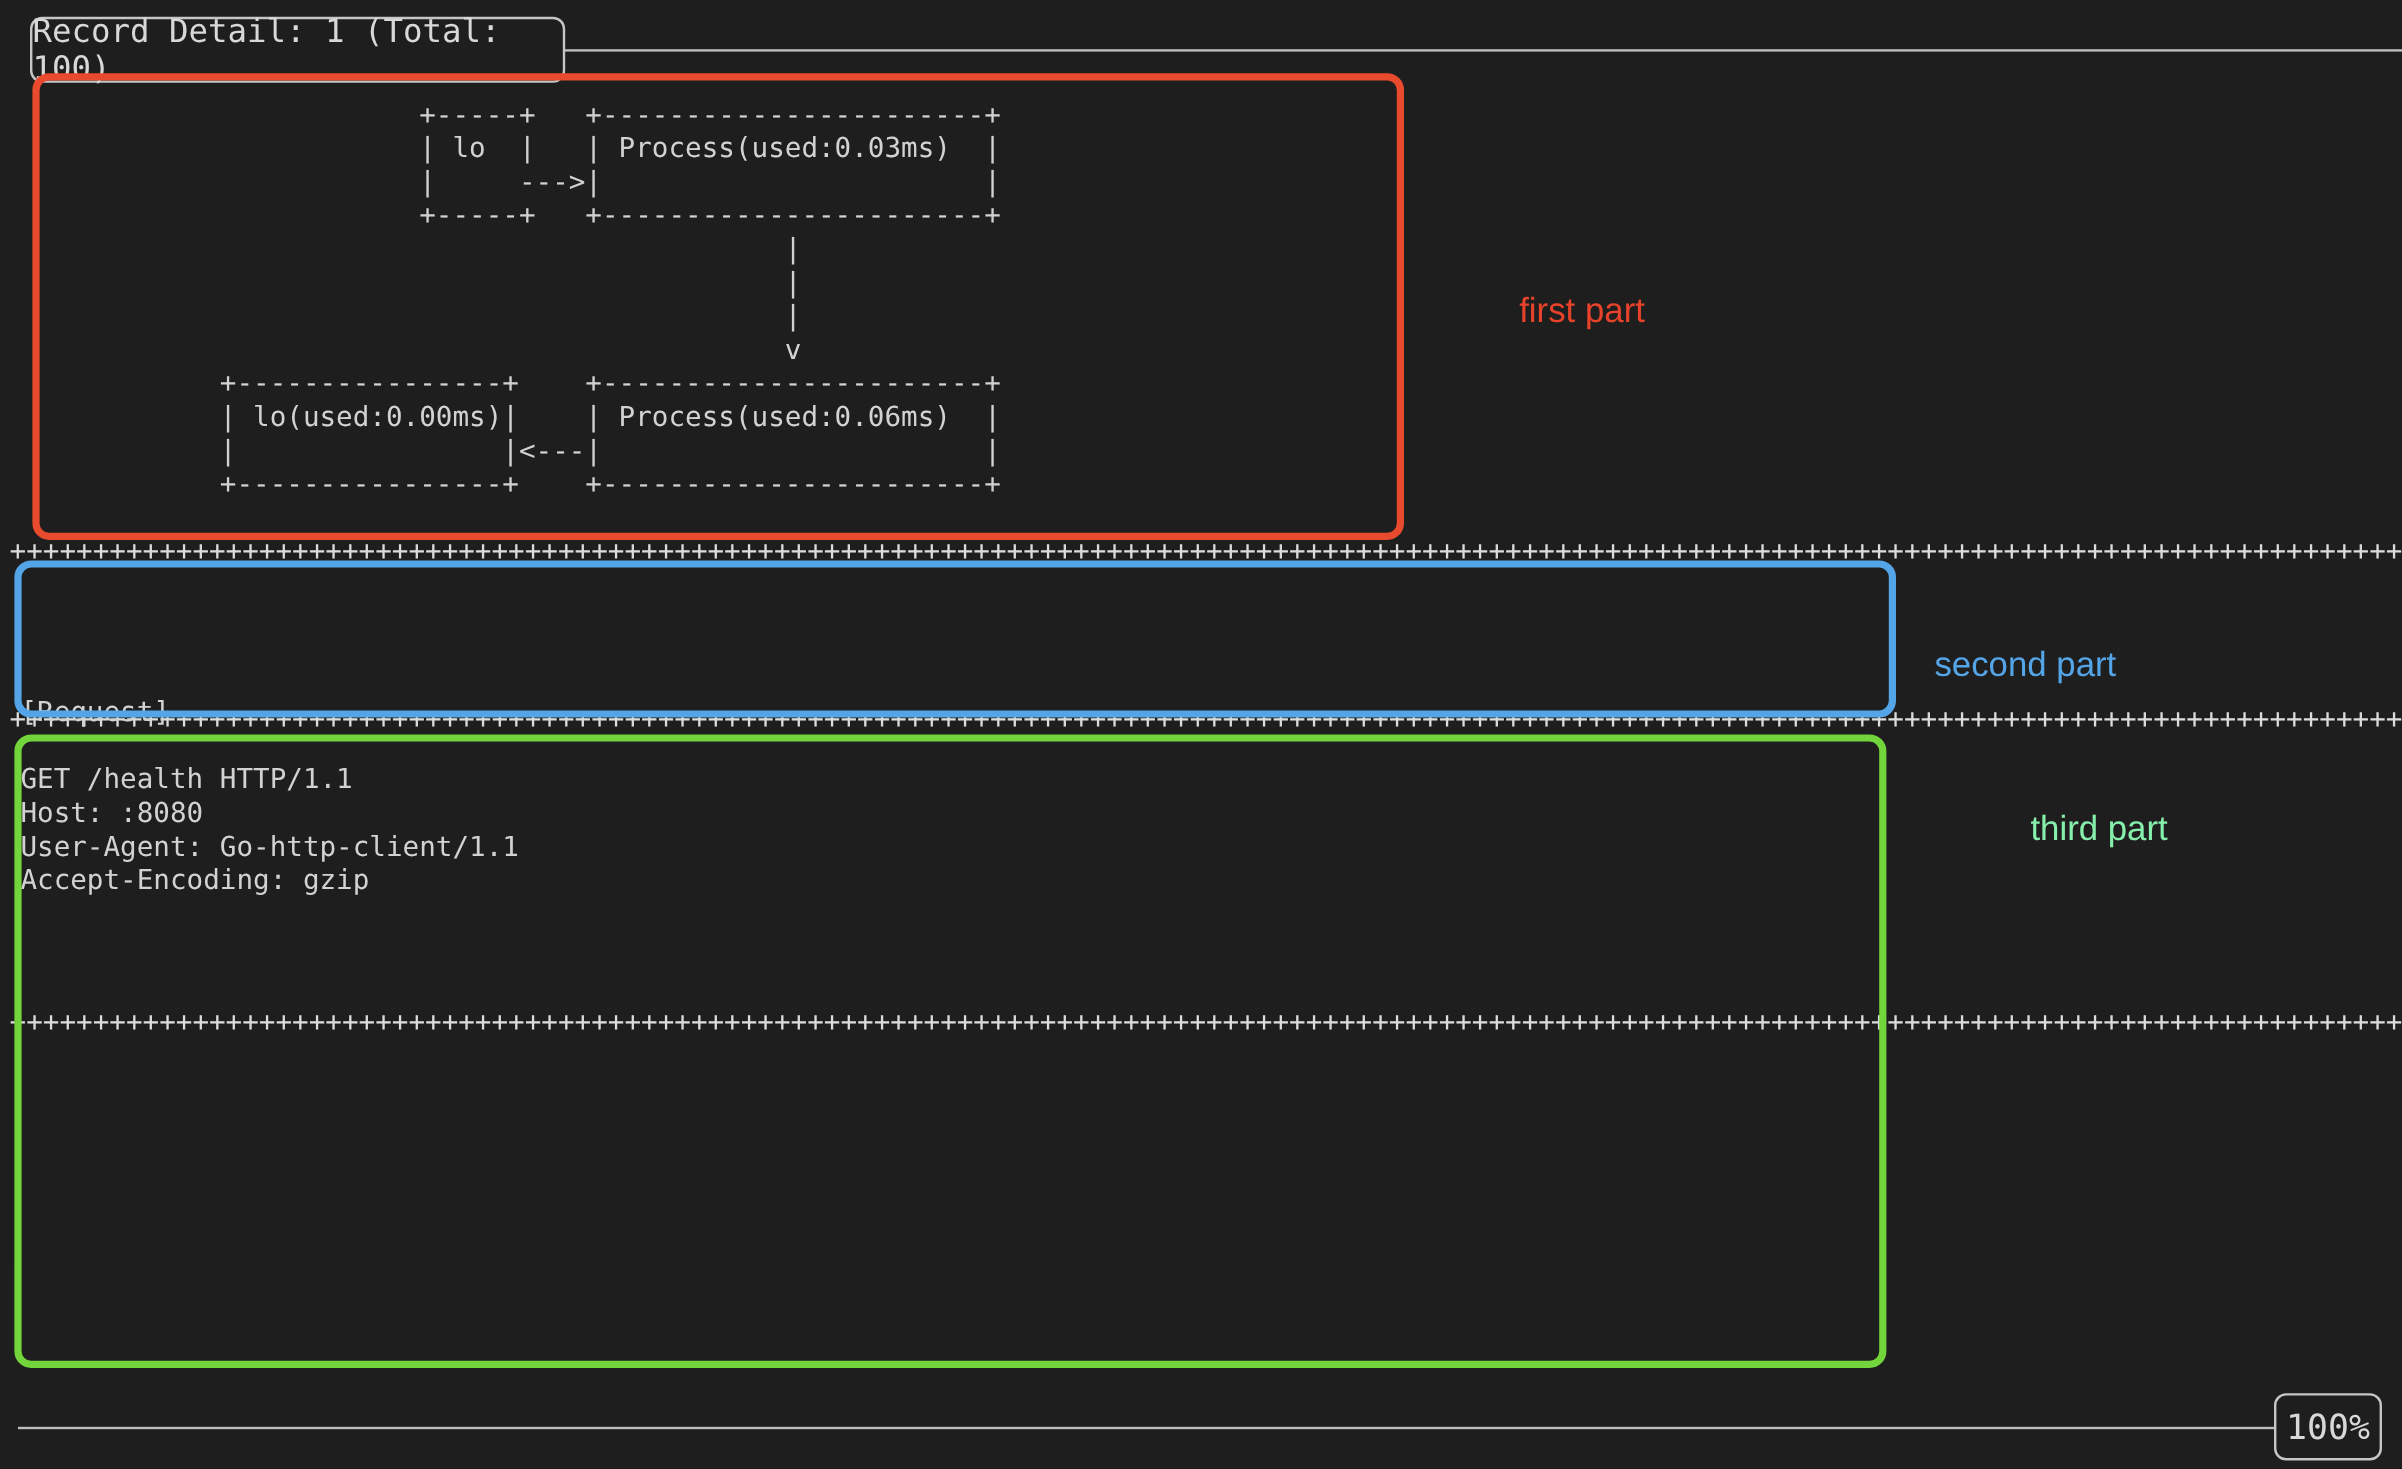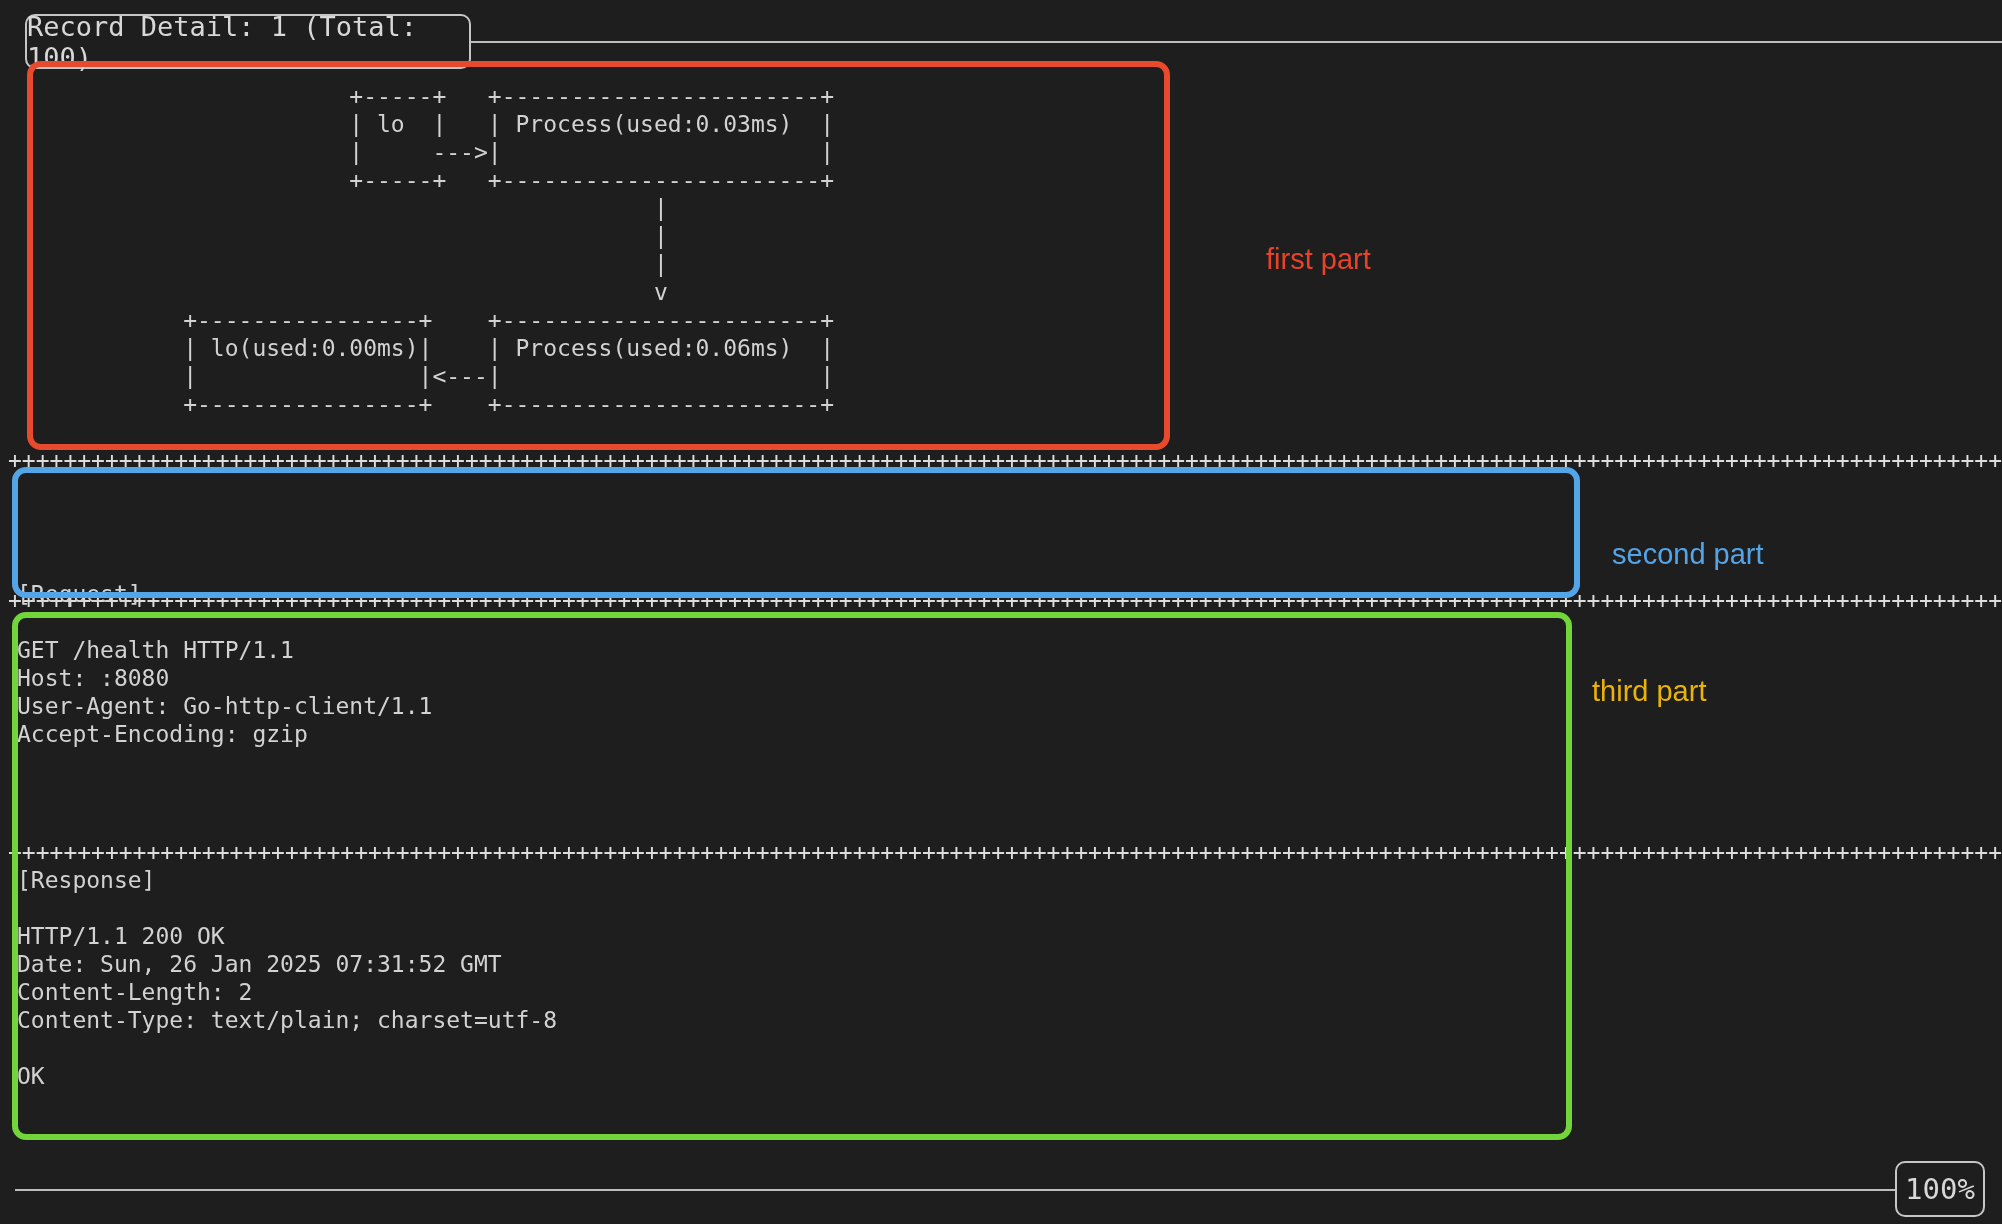--- a/index.html
+++ b/index.html
@@ -81,21 +81,21 @@
   .anno-label {
     position: absolute;
     font-family: "Liberation Sans", sans-serif;
     font-size: 29px;
     line-height: 1.15;
     z-index: 2;
     white-space: nowrap;
   }
   .anno-label.red   { left: 1266px; top: 243px; color: #e8432a; }
   .anno-label.blue  { left: 1612px; top: 498px; color: #54a5e8; margin-top: 40px; }
-  .anno-label.green { left: 1592px; top: 675px; color: #eab308; }
+  .anno-label.green { left: 1692px; top: 675px; color: #86efac; }
 </style>
 </head>
 <body>
 
 <div class="screen">
 
   <div class="frame-line top"></div>
   <div class="frame-line bottom"></div>
 
   <div class="title-box">
@@ -122,28 +122,20 @@
 
   <pre class="term request">[Request]
 
 GET /health HTTP/1.1
 Host: :8080
 User-Agent: Go-http-client/1.1
 Accept-Encoding: gzip</pre>
 
   <pre class="term sep sep3">++++++++++++++++++++++++++++++++++++++++++++++++++++++++++++++++++++++++++++++++++++++++++++++++++++++++++++++++++++++++++++++++++++++++++++++++++++++</pre>
 
-  <pre class="term response">[Response]
-
-HTTP/1.1 200 OK
-Date: Sun, 26 Jan 2025 07:31:52 GMT
-Content-Length: 2
-Content-Type: text/plain; charset=utf-8
-
-OK</pre>
 
   <div class="percent-box">
     <span>100%</span>
   </div>
 
   <div class="anno-box red"></div>
   <div class="anno-box blue"></div>
   <div class="anno-box green"></div>
 
   <div class="anno-label red">first part</div>

